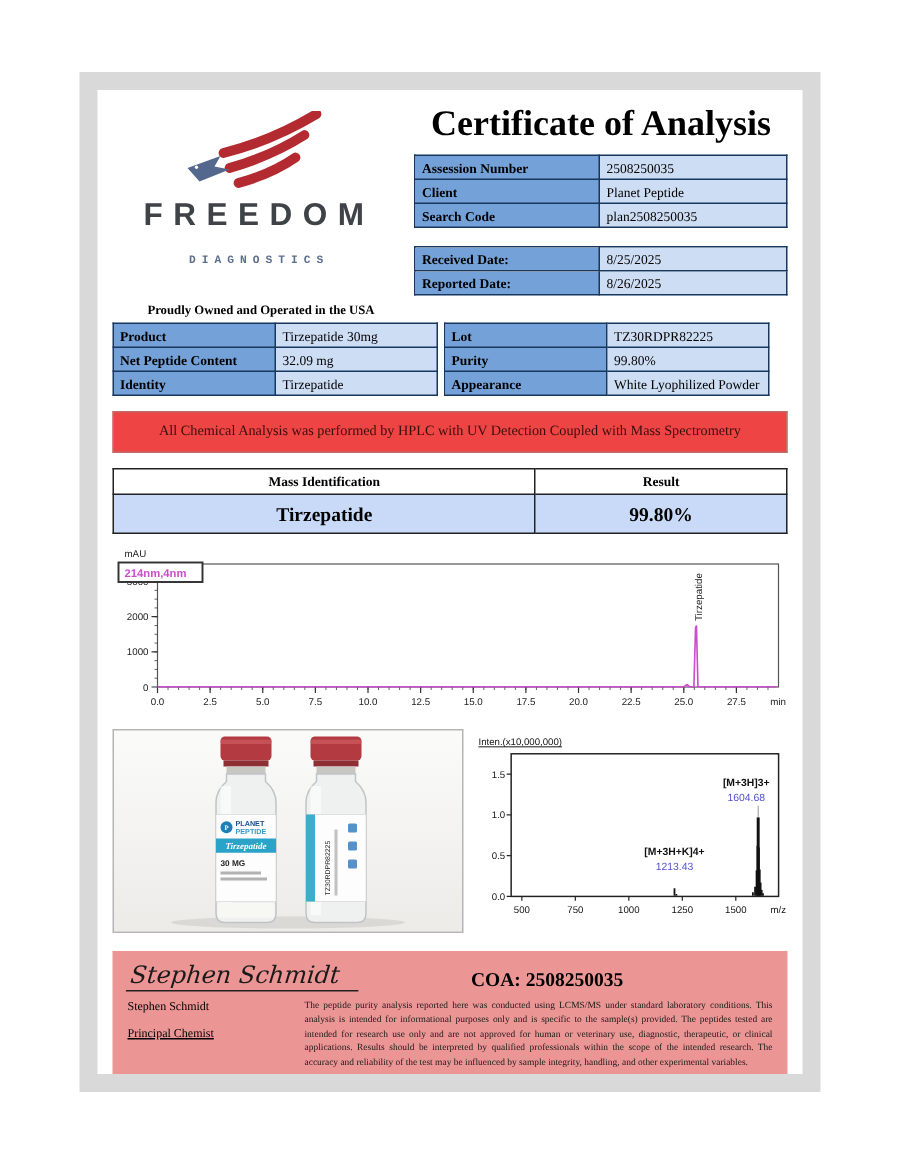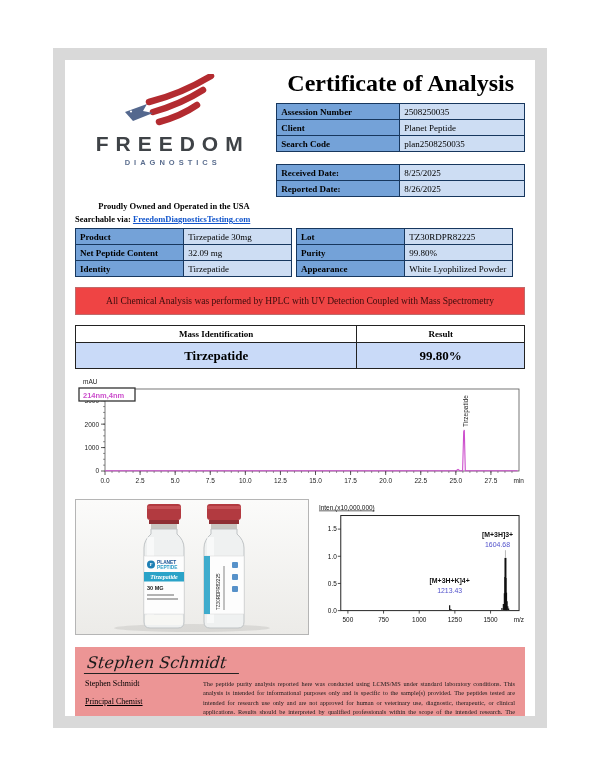--- a/index.html
+++ b/index.html
@@ -4,21 +4,21 @@
 <style>
   html,body{margin:0;padding:0;background:#ffffff;width:600px;height:766px;overflow:hidden;
     font-family:"Liberation Serif",serif;-webkit-font-smoothing:antialiased;}
   .frame{position:absolute;left:53px;top:48px;width:494px;height:680px;background:#d9d9d9;}
   .page{position:absolute;left:12px;top:12px;right:12px;bottom:12px;background:#ffffff;
     padding:8px 10px;overflow:hidden;}
   
   .header-row{display:flex;min-height:114px;}
   .logo-col{width:44%;display:flex;flex-direction:column;align-items:center;padding-top:6px;}
   .brand{font-family:"Liberation Sans",sans-serif;font-weight:bold;font-size:21px;letter-spacing:7px;color:#3f4347;margin-top:2px;}
-  .subbrand{font-family:Liberation Sans, sans-serif;font-weight:bold;font-size:7.5px;letter-spacing:4px;color:#5b6e8f;margin-top:2px;}
+  .subbrand{font-family:Liberation Mono, monospace;font-weight:bold;font-size:7.5px;letter-spacing:4px;color:#5b6e8f;margin-top:14px;}
   .title-col{width:56%;padding-left:6px;}
   .coa-title{font-size:24px;font-weight:bold;text-align:center;color:#000;margin:2px 0 6px 0;}
   table.blue{border-collapse:collapse;width:100%;font-size:9px;table-layout:fixed;}
   table.blue td{border:1.4px solid #17375e;padding:1.5px 4px;height:12px;overflow:hidden;white-space:nowrap;}
   table.blue td.k{background:#74a2d8;font-weight:bold;width:46%;}
   table.blue td.v{background:#cdddf3;}
   .dates{margin-top:12px;}
   .tagline{font-size:8.5px;font-weight:bold;text-align:center;width:44%;margin-top:4px;}
   .searchline{font-size:8.5px;font-weight:bold;margin-top:3px;}
   .link{color:#1155cc;text-decoration:underline;cursor:pointer;}
@@ -99,24 +99,20 @@
           <tr>
                 <td class="k">Reported Date:</td>
               <td class="v">8/26/2025</td>
               </tr>
         </tbody>
           </table>
       </div>
     </div>
 
     <div class="tagline">Proudly Owned and Operated in the USA</div>
-    <div class="searchline">
-      <span>Searchable via:</span>
-      <span class="link">FreedomDiagnosticsTesting.com</span>
-    </div>
 
     <div class="tables-row">
       <table class="blue">
         <tbody>
             <tr>
               <td class="k">Product</td>
             <td class="v">Tirzepatide 30mg</td>
             </tr>
         <tr>
               <td class="k">Net Peptide Content</td>
@@ -356,20 +352,21 @@
           <text x="182.27392000000003" y="48" text-anchor="middle" class="mzvalue">1604.68</text>
           <line x1="190.27392000000003" y1="51" x2="190.27392000000003" y2="58.78857142857142" stroke="#999" stroke-width="0.7"></line>
           <text x="133.93392" y="84" text-anchor="middle" class="ionlabel">[M+3H+K]4+</text>
           <text x="133.93392" y="94" text-anchor="middle" class="mzvalue">1213.43</text>
         </svg>
     </div>
 
     <div class="sigbox">
       <div class="sigrow">
         <span class="sig-script">Stephen Schmidt</span>
+        <span class="coa-num">COA: 2508250035</span>
       </div>
       <div class="sigrow2">
         <div class="sig-ids">
           <div>Stephen Schmidt</div>
           <div class="sig-role">Principal Chemist</div>
         </div>
         <div class="disclaimer">The peptide purity analysis reported here was conducted using LCMS/MS under standard laboratory conditions. This analysis is intended for informational purposes only and is specific to the sample(s) provided. The peptides tested are intended for research use only and are not approved for human or veterinary use, diagnostic, therapeutic, or clinical applications. Results should be interpreted by qualified professionals within the scope of the intended research. The accuracy and reliability of the test may be influenced by sample integrity, handling, and other experimental variables.</div>
       </div>
     </div>
 

